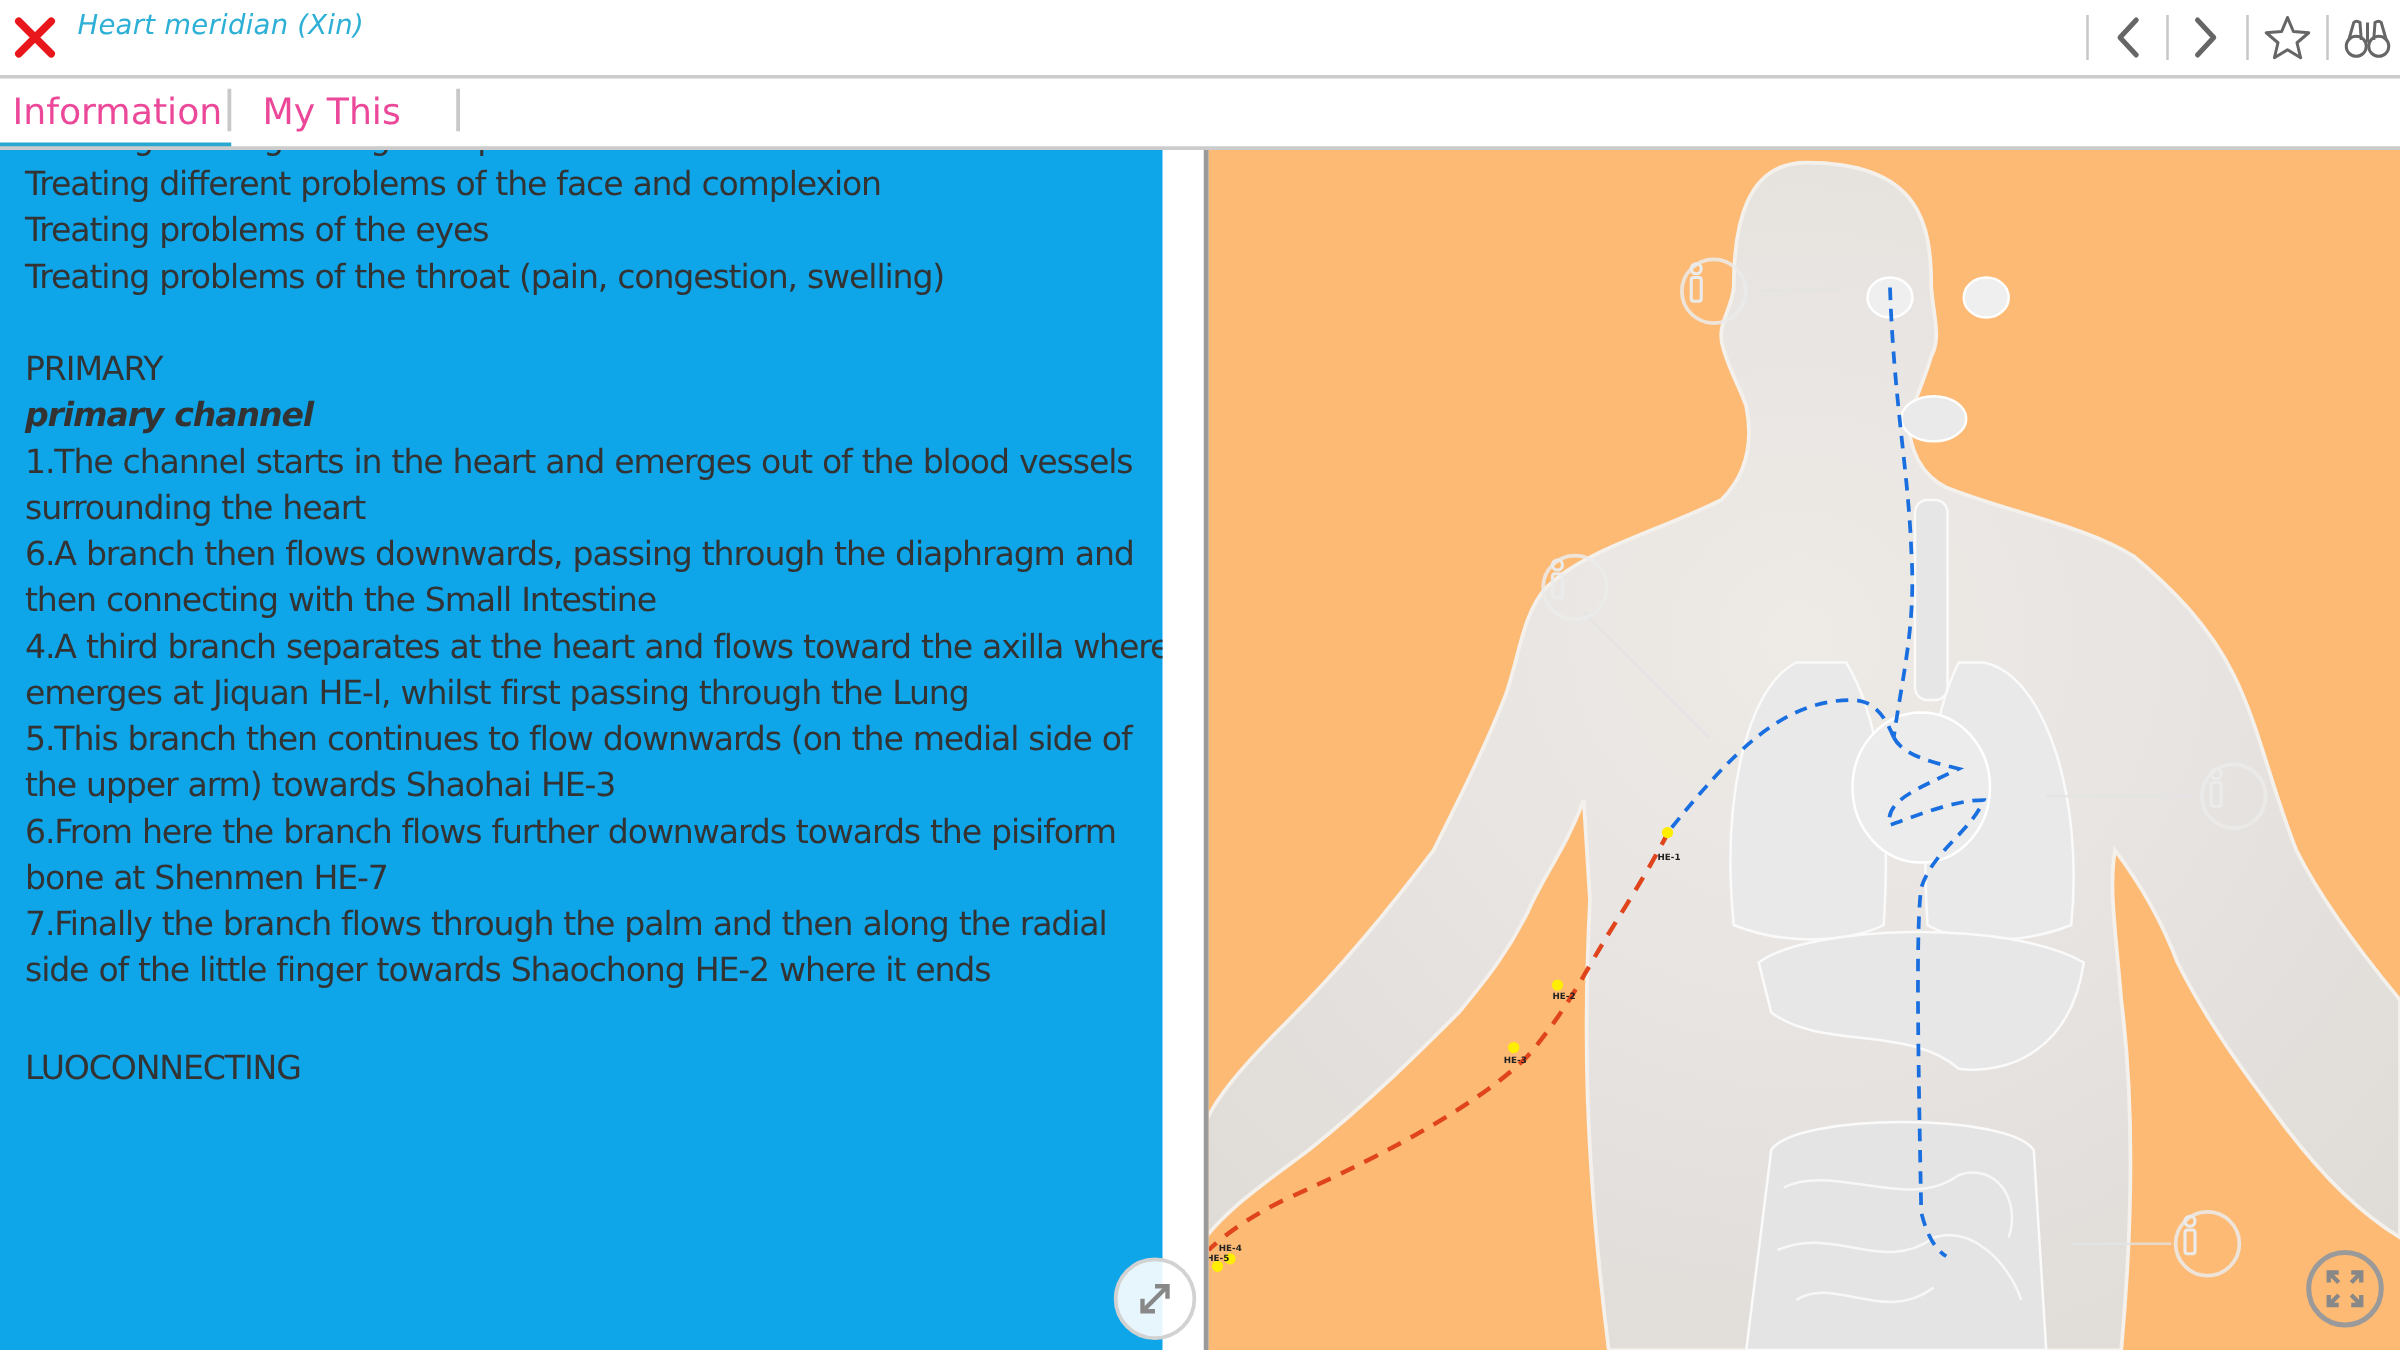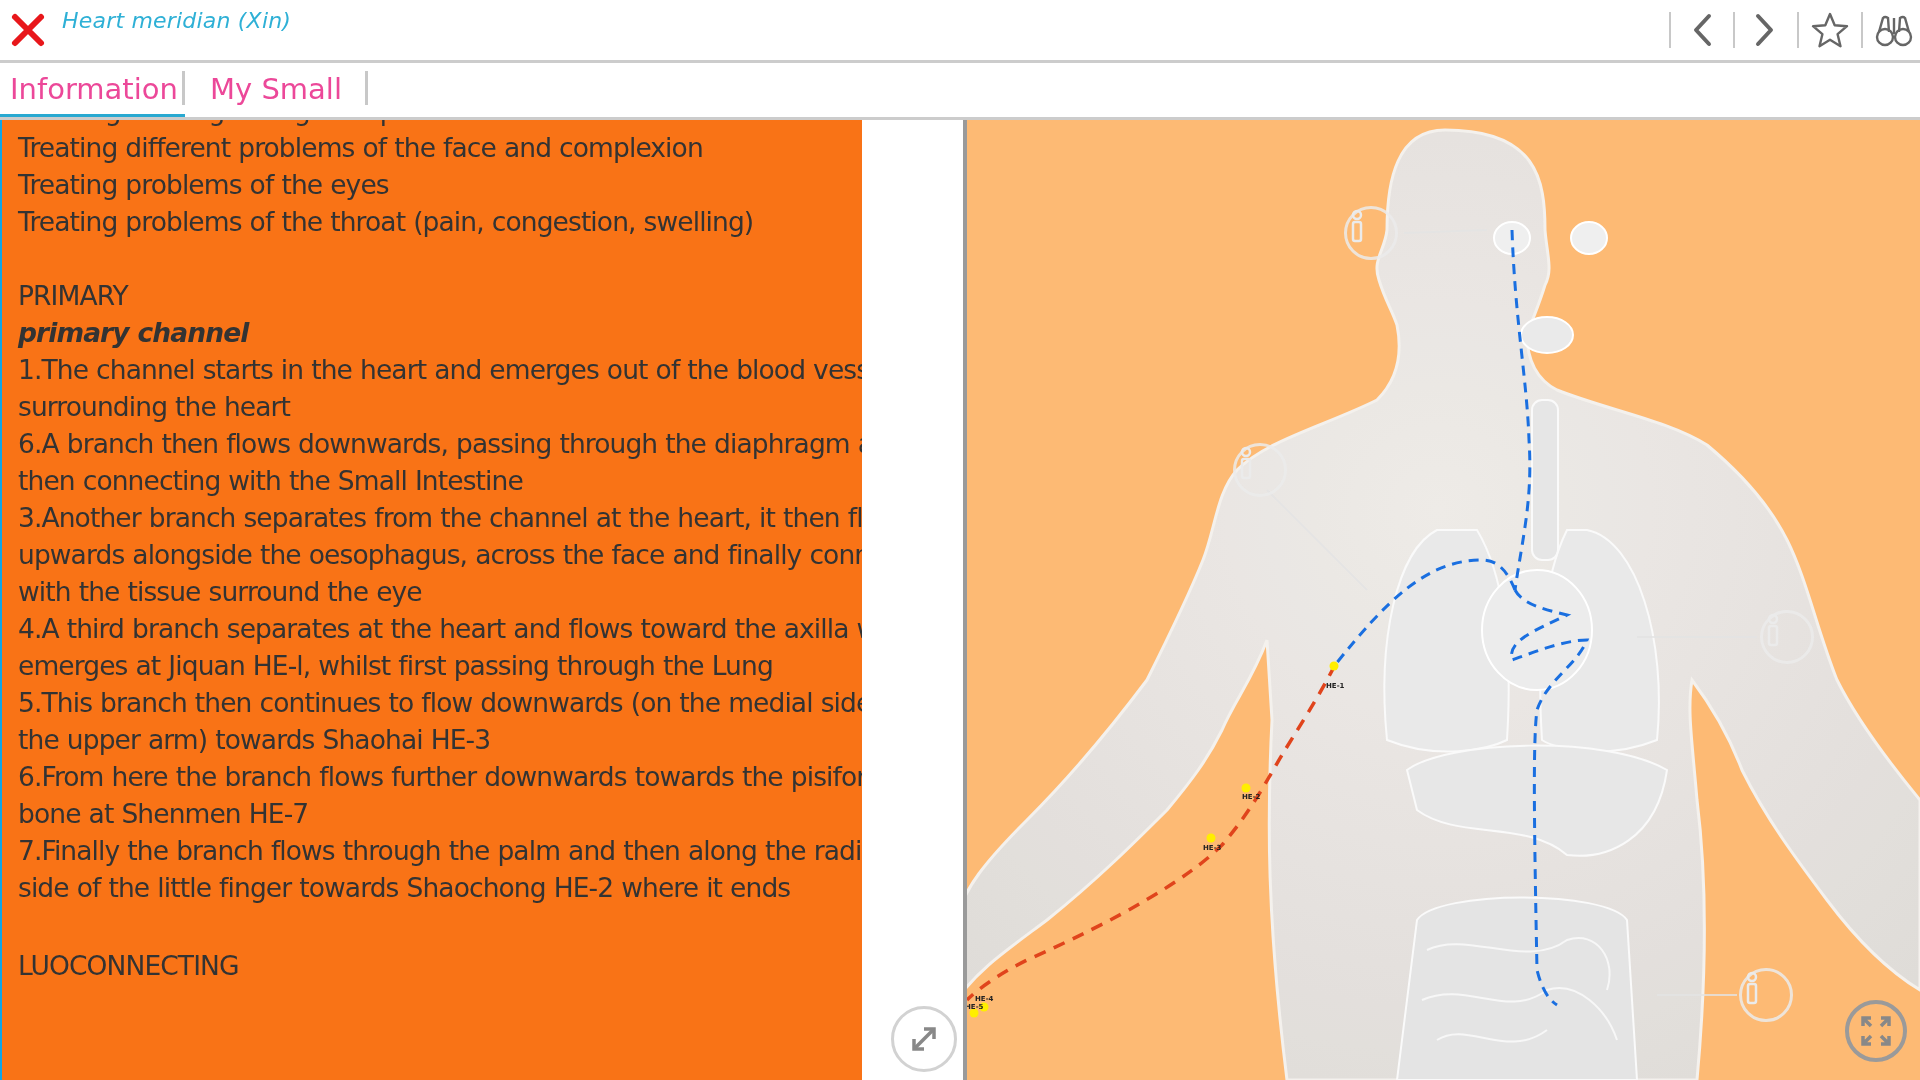--- a/index.html
+++ b/index.html
@@ -11,22 +11,22 @@
   .title { position:absolute; left:62px; top:8px; font-size:22px; font-style:italic; color:#2eb0d6;
            font-family:"DejaVu Sans", sans-serif; letter-spacing:0.2px; white-space:nowrap; }
   .hdr-sep { position:absolute; top:12px; width:2px; height:36px; background:#c8c8c8; }
   .hdr-btn { position:absolute; top:10px; width:44px; height:40px; display:flex; align-items:center; justify-content:center; cursor:pointer; }
   .tabs { position:absolute; left:0; top:63px; width:1920px; height:55px; background:#fff; }
   .tab { position:absolute; top:0; height:52px; font-size:29px; color:#ec4899; font-family:"DejaVu Sans", sans-serif;
          line-height:52px; cursor:pointer; white-space:nowrap; }
   .tab-divider { position:absolute; top:8px; width:3px; height:34px; background:#c8c8c8; }
   .tab-underline { position:absolute; left:0; top:51px; width:185px; height:6px; background:#29a9d1; }
   .tabs-sep { position:absolute; left:0; top:117px; width:1920px; height:3px; background:#cccccc; }
-  .left-panel { position:absolute; left:0; top:120px; width:862px; height:960px; overflow:hidden; background:#f97316;
-                border-left:2px solid #0ea5e9; box-sizing:border-box; }
+  .left-panel { position:absolute; left:0; top:120px; width:930px; height:960px; overflow:hidden; background:#0ea5e9;
+                border-left:4px solid #0ea5e9; box-sizing:border-box; }
   .content { position:absolute; left:16px; top:-28px; width:930px; font-size:26.5px; line-height:37px; color:#333;
              font-family:"DejaVu Sans", sans-serif; letter-spacing:-0.9px; word-spacing:0.5px; }
   .content p { margin:0; }
   .content .blank { height:37px; }
   .content .h { font-weight:normal; }
   .content .sub { font-style:italic; font-weight:bold; }
   .expand-left { position:absolute; left:891px; top:1006px; width:60px; height:60px; border:3px solid #d2d2d2; border-radius:50%;
                  background:rgba(255,255,255,0.9); display:flex; align-items:center; justify-content:center; cursor:pointer; }
   .divider { position:absolute; left:963px; top:120px; width:4px; height:960px; background:#9a9a9a; }
   .viewer { position:absolute; left:967px; top:120px; width:953px; height:960px; background:#fdba74; overflow:hidden; }
@@ -77,38 +77,37 @@
         <path d="M20 6 L20 22"></path>
       </g>
     </svg>
   </div>
 </div>
 <div class="header-sep"></div>
 
 <div class="tabs">
   <div class="tab" style="left:10px">Information</div>
   <div class="tab-divider" style="left:182px"></div>
-  <div class="tab" style="left:210px">My Small</div>
+  <div class="tab" style="left:210px">My This</div>
   <div class="tab-divider" style="left:365px"></div>
   <div class="tab-underline"></div>
 </div>
 <div class="tabs-sep"></div>
 
 <div class="left-panel">
   <div class="content">
     <p>Calming and regulating the spirit</p>
     <p>Treating different problems of the face and complexion</p>
     <p>Treating problems of the eyes</p>
     <p>Treating problems of the throat (pain, congestion, swelling)</p>
     <div class="blank"></div>
     <p class="h">PRIMARY</p>
     <p class="sub">primary channel</p>
     <p style="width:920px">1.The channel starts in the heart and emerges out of the blood vessels surrounding the heart</p>
     <p style="width:925px">6.A branch then flows downwards, passing through the diaphragm and then connecting with the Small Intestine</p>
-    <p style="width:935px">3.Another branch separates from the channel at the heart, it then flows upwards alongside the oesophagus, across the face and finally connects with the tissue surround the eye</p>
     <p style="width:945px">4.A third branch separates at the heart and flows toward the axilla where it emerges at Jiquan HE-l, whilst first passing through the Lung</p>
     <p style="width:925px">5.This branch then continues to flow downwards (on the medial side of the upper arm) towards Shaohai HE-3</p>
     <p style="width:920px">6.From here the branch flows further downwards towards the pisiform bone at Shenmen HE-7</p>
     <p style="width:905px">7.Finally the branch flows through the palm and then along the radial side of the little finger towards Shaochong HE-2 where it ends</p>
     <div class="blank"></div>
     <p class="h" style="margin-top:4px">LUOCONNECTING</p>
   </div>
 </div>
 <div class="expand-left">
   <svg width="36" height="36" viewBox="0 0 36 36">

